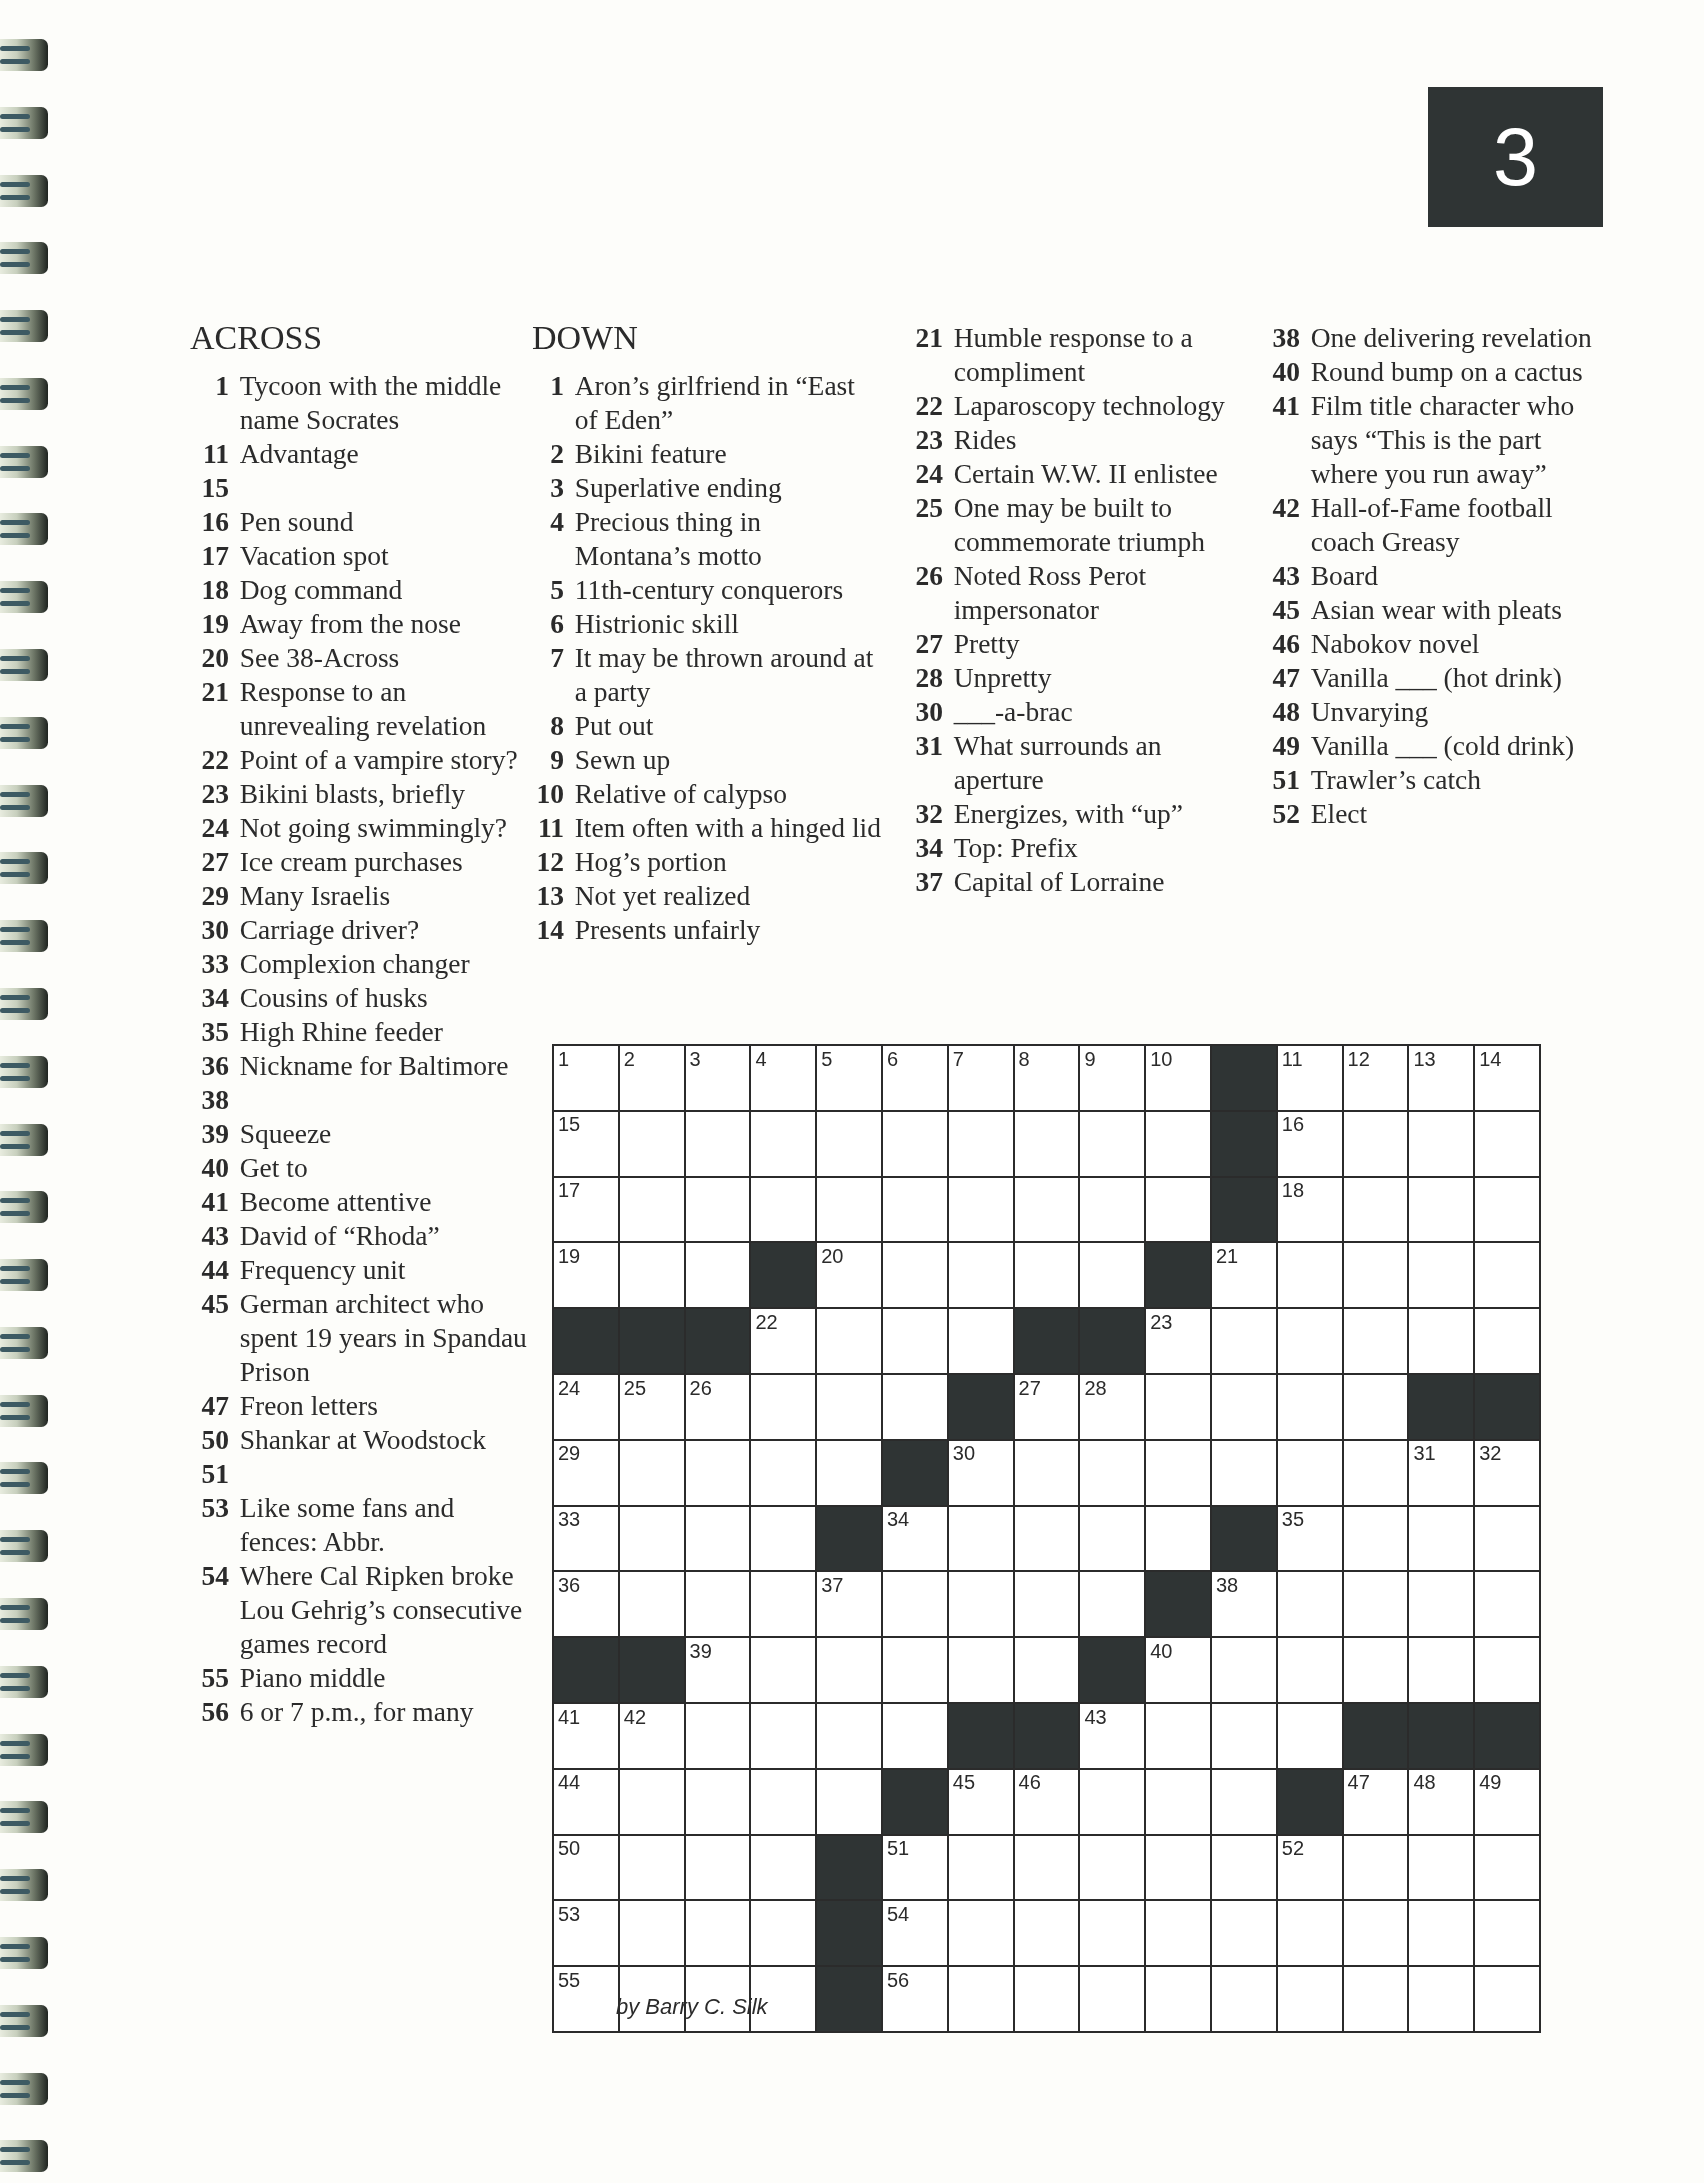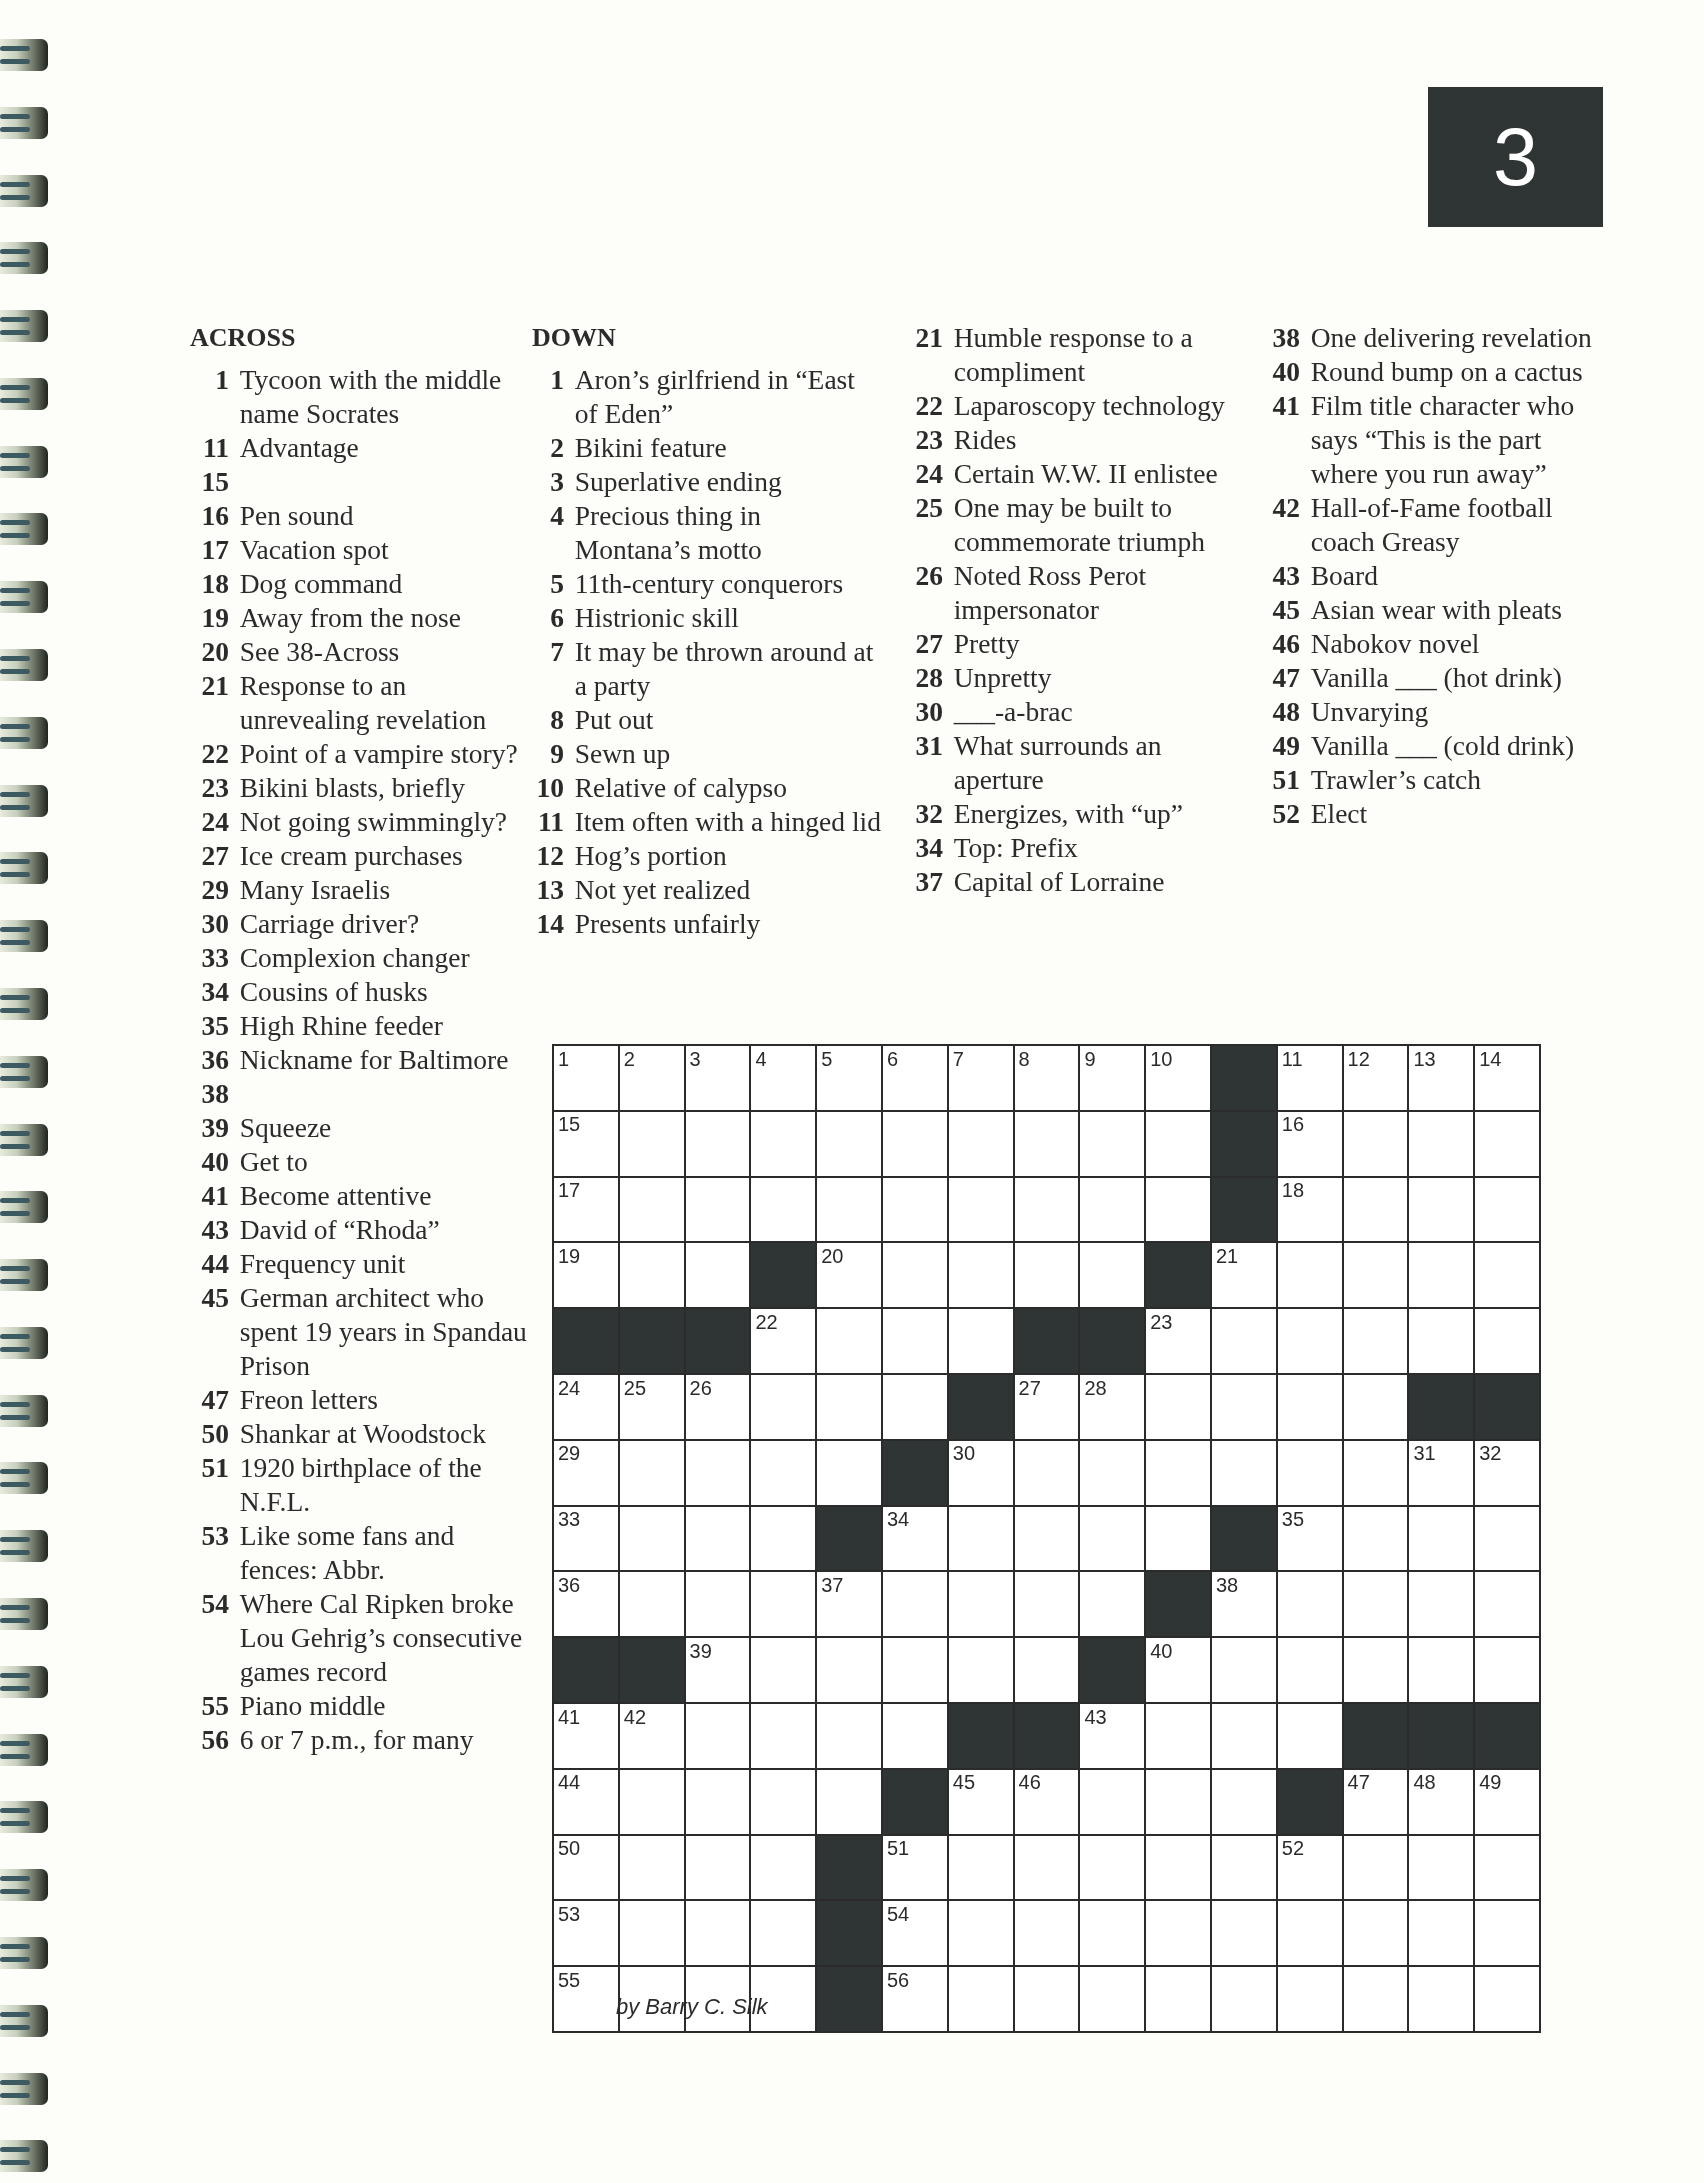--- a/index.html
+++ b/index.html
@@ -26,21 +26,21 @@
 
   .puzzle-tab {
     position: absolute; left: 1428px; top: 87px; width: 175px; height: 140px;
     background: #2f3434; color: #ffffff;
     display: flex; align-items: center; justify-content: center;
     font-family: "Liberation Sans", "DejaVu Sans", sans-serif;
     font-size: 81px; font-weight: 400;
   }
 
   .clue-col { position: absolute; top: 321px; font-size: 27.5px; line-height: 34px; }
-  .clue-col .heading { font-weight: 700; font-size: 26px; margin-bottom: 8px; }
+  .clue-col .heading { font-weight: 400; font-size: 34px; margin-bottom: 14px; }
   .clue { display: flex; }
   .clue .num { font-weight: 700; text-align: right; flex: 0 0 auto; }
   .clue .txt { flex: 1 1 auto; padding-left: 10.7px; }
 
   #col-across { left: 190px; width: 342px; }
   #col-across .num { width: 39px; }
   #col-down1 { left: 532px; width: 349px; }
   #col-down1 .num { width: 32px; }
   #col-down2 { left: 903px; width: 349px; }
   #col-down2 .num { width: 40px; }
@@ -221,21 +221,20 @@
       <div class="clue">
         <span class="num">47</span>
         <span class="txt">Freon letters</span>
       </div>
       <div class="clue">
         <span class="num">50</span>
         <span class="txt">Shankar at Woodstock</span>
       </div>
       <div class="clue">
         <span class="num">51</span>
-        <span class="txt">1920 birthplace of the N.F.L.</span>
       </div>
       <div class="clue">
         <span class="num">53</span>
         <span class="txt">Like some fans and fences: Abbr.</span>
       </div>
       <div class="clue">
         <span class="num">54</span>
         <span class="txt">Where Cal Ripken broke Lou Gehrig’s consecutive games record</span>
       </div>
       <div class="clue">

